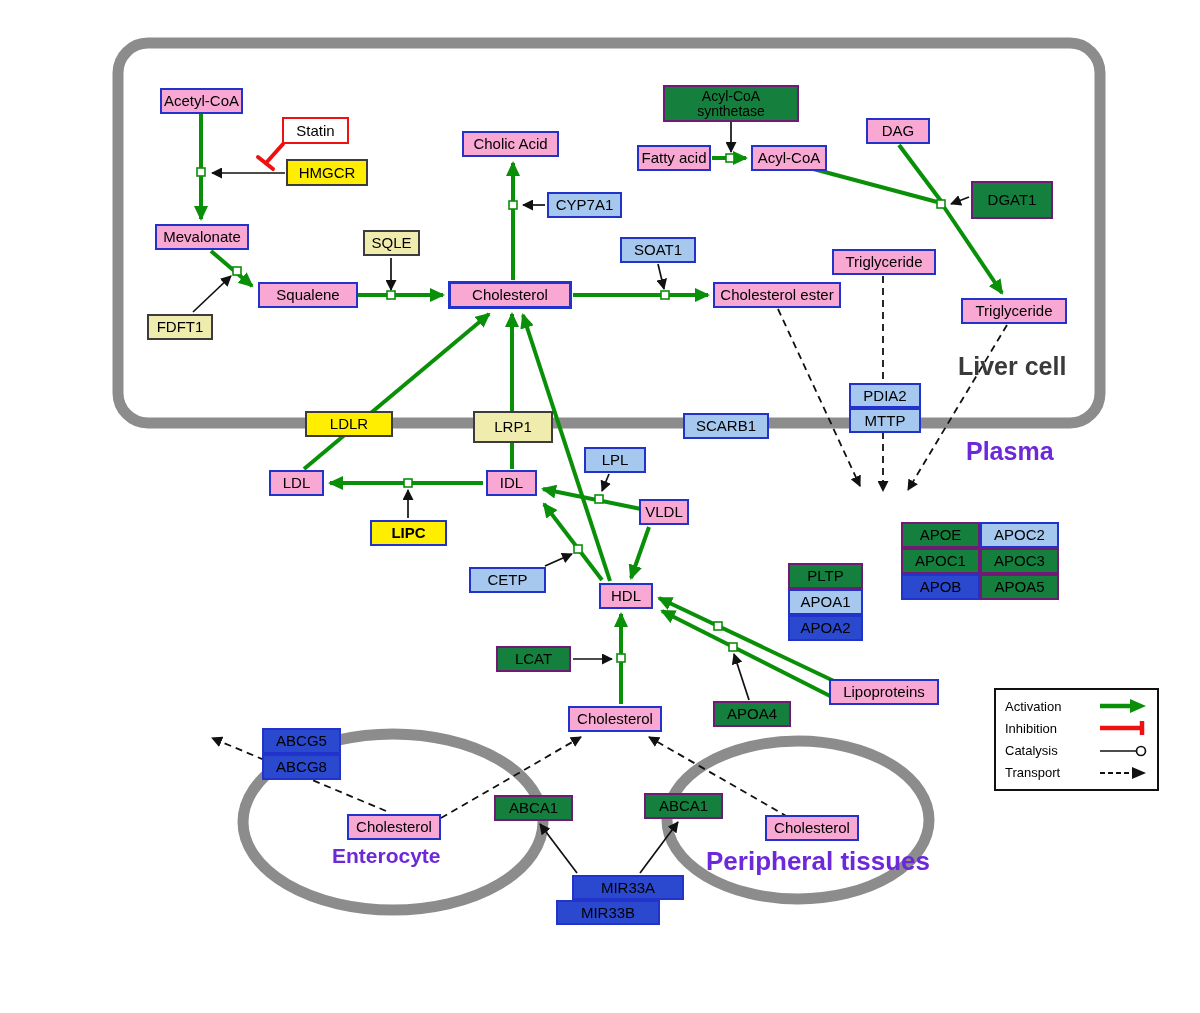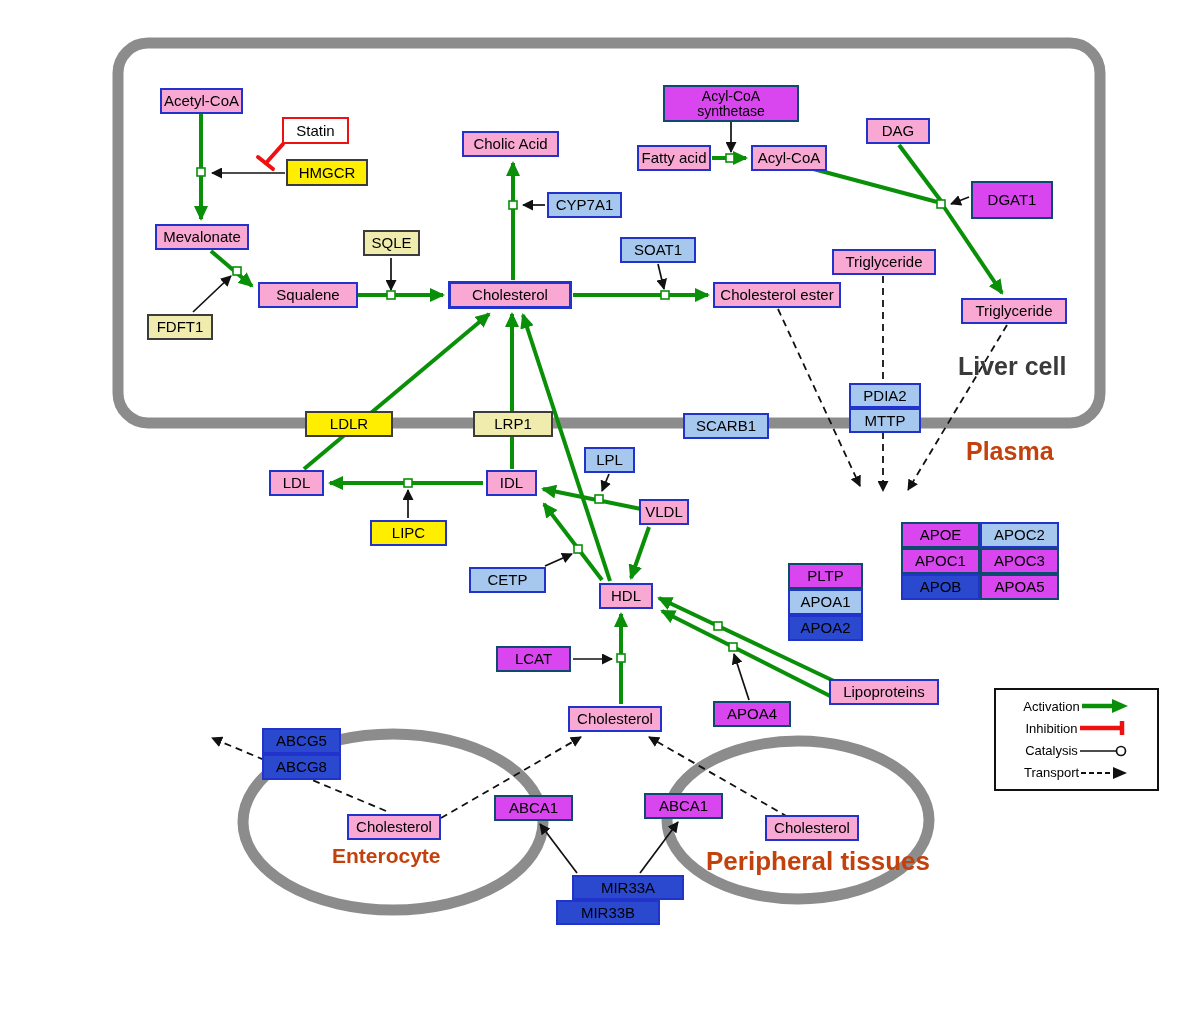--- a/index.html
+++ b/index.html
@@ -7,32 +7,32 @@
          font-family:"Liberation Sans",sans-serif;}
   #edges{position:absolute;left:0;top:0;width:1200px;height:1013px;}
   .node{position:absolute;box-sizing:border-box;display:flex;align-items:center;justify-content:center;
         text-align:center;font-size:15px;color:#000;background:#f9a8d4;border:2px solid #2233cc;
         line-height:1.02;cursor:pointer;z-index:5;}
   .m-strong{border-width:3px;}
   .drug{border:2.5px solid #ee1111;background:#fff;margin-left:24px;}
   .g-yellow{background:#ffee00;border:2px solid #3c3c3c;}
   .g-pale{background:#efecae;border:2px solid #3c3c3c;}
   .g-lblue{background:#a6c8ee;border:2px solid #2233cc;}
-  .g-mblue{background:#d946ef;border:2px solid #0c4a6e;}
+  .g-mblue{background:#15803d;border:2px solid #701a75;}
   .g-dblue{background:#2a49ce;border:2px solid #2233cc;}
-  .blueborder{border-color:#2233cc;}
+  .blueborder{border-color:#2233cc;font-weight:bold;}
   .small{font-size:14px;}
-  .region-label{position:absolute;font-weight:bold;color:#c2410c;z-index:4;white-space:nowrap;}
+  .region-label{position:absolute;font-weight:bold;color:#6d28d9;z-index:4;white-space:nowrap;}
   #liver-label{left:958px;top:352px;font-size:25px;color:#3a3a3a;}
   #plasma-label{left:966px;top:437px;font-size:25px;}
   #enterocyte-label{left:332px;top:844px;font-size:21px;}
   #peripheral-label{left:706px;top:846px;font-size:26px;}
   #legend{position:absolute;left:994px;top:688px;width:165px;height:103px;border:2.5px solid #111;
           background:#fff;box-sizing:border-box;padding:8px 9px;display:flex;flex-direction:column;
-          justify-content:space-between;font-size:13px;color:#000;z-index:6;align-items:center;}
+          justify-content:space-between;font-size:13px;color:#000;z-index:6;}
   .lrow{display:flex;align-items:center;justify-content:space-between;}
   .lrow svg{display:block;}
 </style>
 </head>
 <body>
 
 <div id="stage">
 
   <svg id="edges" viewBox="0 0 1200 1013">
     <defs>
@@ -141,26 +141,26 @@
   <div class="node" style="left:637px;top:145px;width:74px;height:26px">Fatty acid</div>
   <div class="node" style="left:751px;top:145px;width:76px;height:26px">Acyl-CoA</div>
   <div class="node" style="left:866px;top:118px;width:64px;height:26px">DAG</div>
   <div class="node g-mblue" style="left:971px;top:181px;width:82px;height:38px">DGAT1</div>
   <div class="node" style="left:832px;top:249px;width:104px;height:26px">Triglyceride</div>
   <div class="node" style="left:961px;top:298px;width:106px;height:26px">Triglyceride</div>
   <div class="node g-lblue" style="left:849px;top:383px;width:72px;height:25px">PDIA2</div>
   <div class="node g-lblue" style="left:849px;top:408px;width:72px;height:25px">MTTP</div>
 
   <div class="node g-yellow" style="left:305px;top:411px;width:88px;height:26px">LDLR</div>
-  <div class="node g-pale" style="left:473px;top:411px;width:80px;height:26px">LRP1</div>
+  <div class="node g-pale" style="left:473px;top:411px;width:80px;height:32px">LRP1</div>
   <div class="node g-lblue" style="left:683px;top:413px;width:86px;height:26px">SCARB1</div>
 
   <div class="node" style="left:269px;top:470px;width:55px;height:26px">LDL</div>
   <div class="node" style="left:486px;top:470px;width:51px;height:26px">IDL</div>
-  <div class="node g-lblue" style="left:584px;top:447px;width:51px;height:26px">LPL</div>
+  <div class="node g-lblue" style="left:584px;top:447px;width:62px;height:26px">LPL</div>
   <div class="node" style="left:639px;top:499px;width:50px;height:26px">VLDL</div>
   <div class="node g-yellow blueborder" style="left:370px;top:520px;width:77px;height:26px">LIPC</div>
   <div class="node g-lblue" style="left:469px;top:567px;width:77px;height:26px">CETP</div>
   <div class="node" style="left:599px;top:583px;width:54px;height:26px">HDL</div>
   <div class="node g-mblue" style="left:788px;top:563px;width:75px;height:26px">PLTP</div>
   <div class="node g-lblue" style="left:788px;top:589px;width:75px;height:26px">APOA1</div>
   <div class="node g-dblue" style="left:788px;top:615px;width:75px;height:26px">APOA2</div>
   <div class="node g-mblue" style="left:496px;top:646px;width:75px;height:26px">LCAT</div>
   <div class="node g-mblue" style="left:713px;top:701px;width:78px;height:26px">APOA4</div>
   <div class="node" style="left:829px;top:679px;width:110px;height:26px">Lipoproteins</div>

